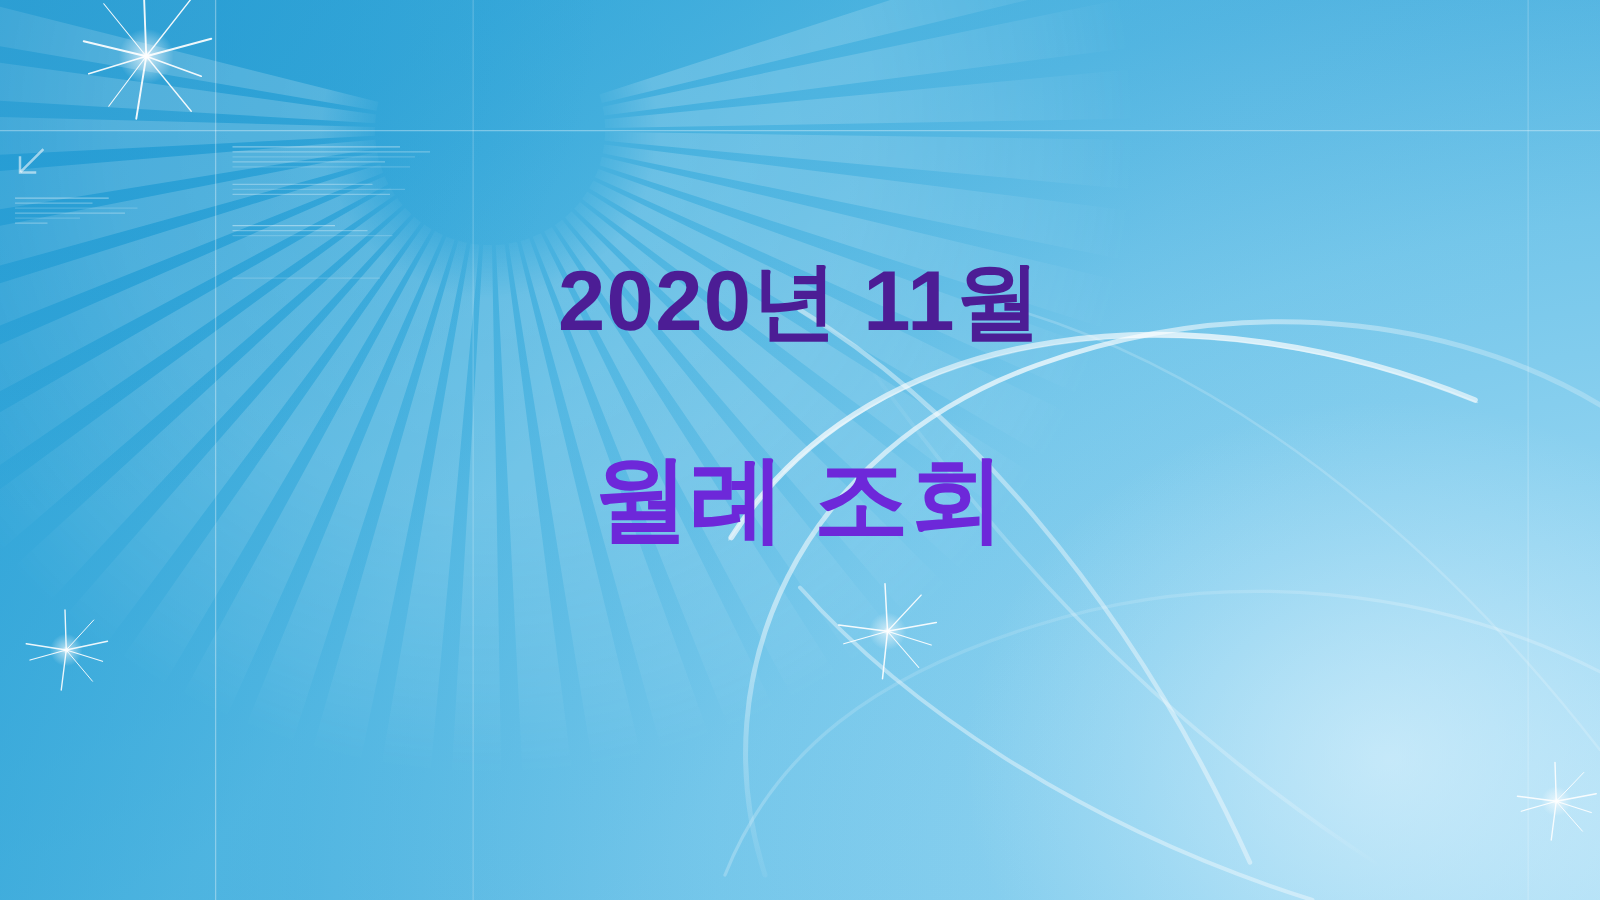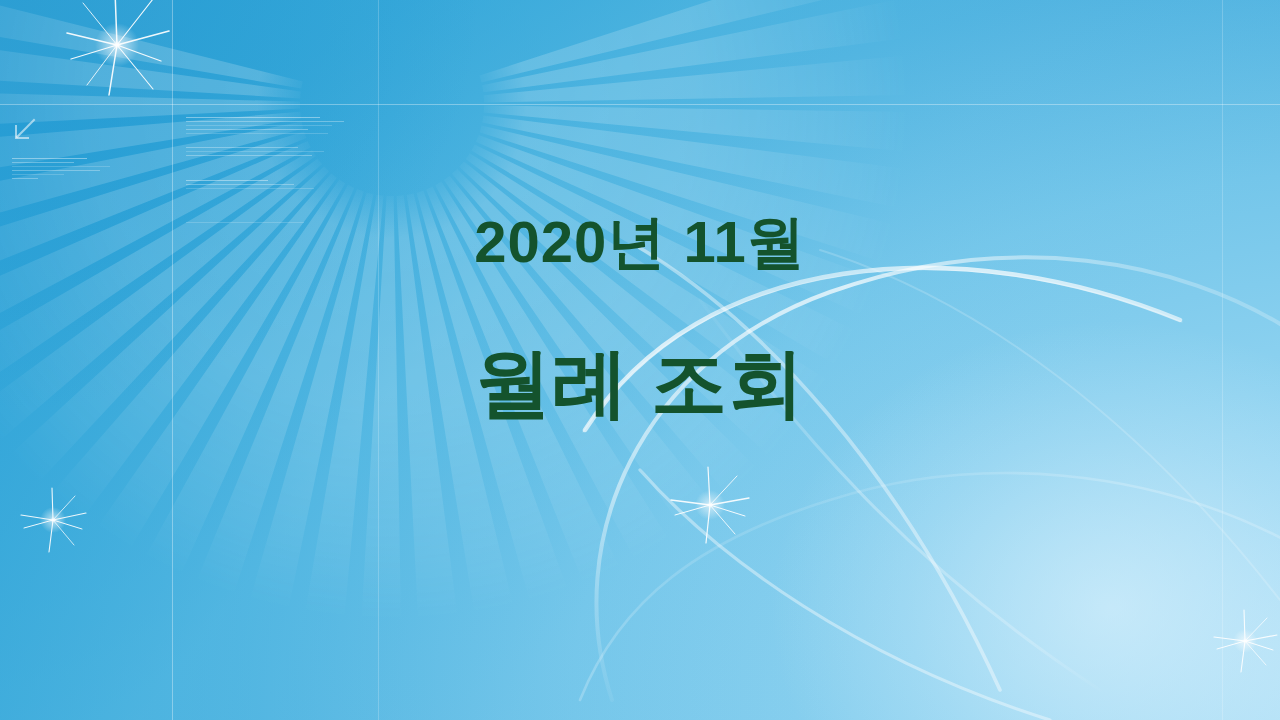--- a/index.html
+++ b/index.html
@@ -108,33 +108,33 @@
   
   .text-layer {
     position: absolute;
     inset: 0;
     display: flex;
     flex-direction: column;
     justify-content: center;
     align-items: center;
   }
   .title {
-    color: #14532d;
-    font-size: 58px;
+    color: #4c1d95;
+    font-size: 68px;
     font-weight: bold;
     letter-spacing: 1px;
     line-height: 1.05;
     text-align: center;
-    margin: 4px;
+    margin: 16px;
     padding: 0;
     white-space: pre;
     transform: translateY(-78px);
   }
   .subtitle {
-    color: #14532d;
+    color: #6d28d9;
     font-size: 76px;
     font-weight: bold;
     letter-spacing: 1px;
     line-height: 1.05;
     text-align: center;
     margin: 0;
     padding: 0;
     white-space: pre;
     transform: translateY(-12px);
   }

